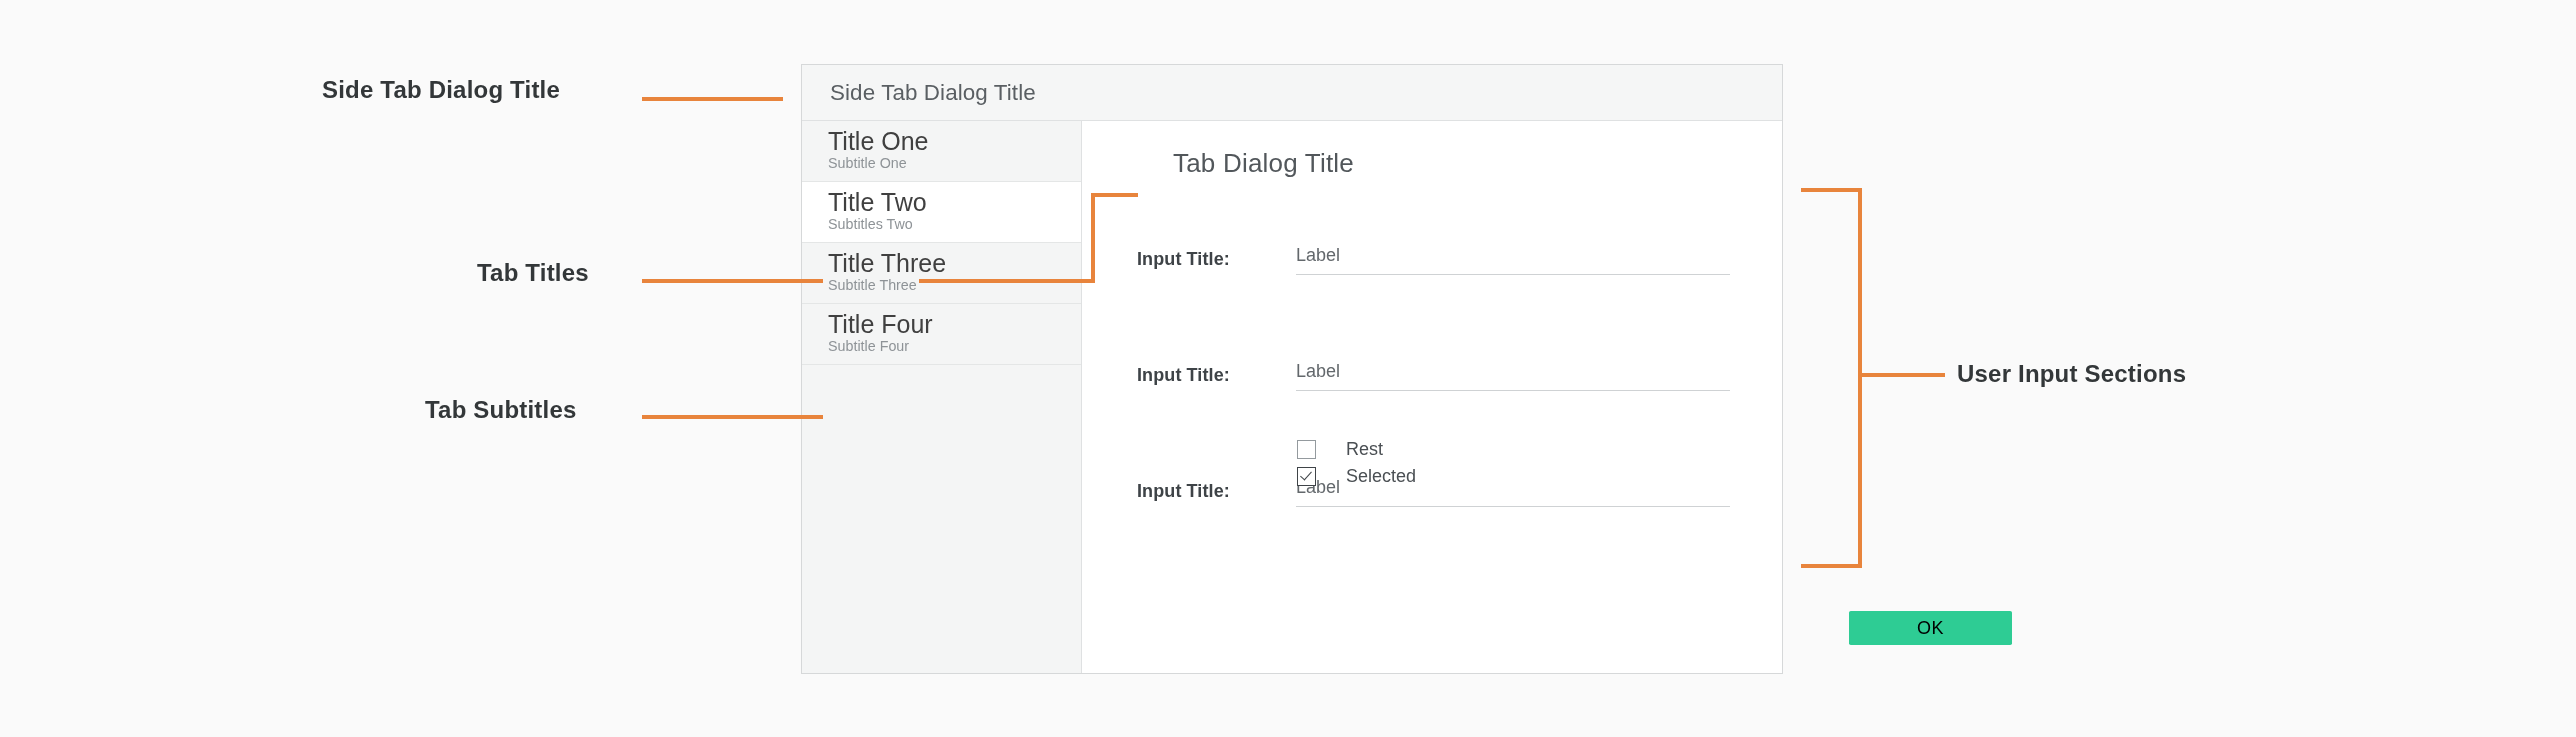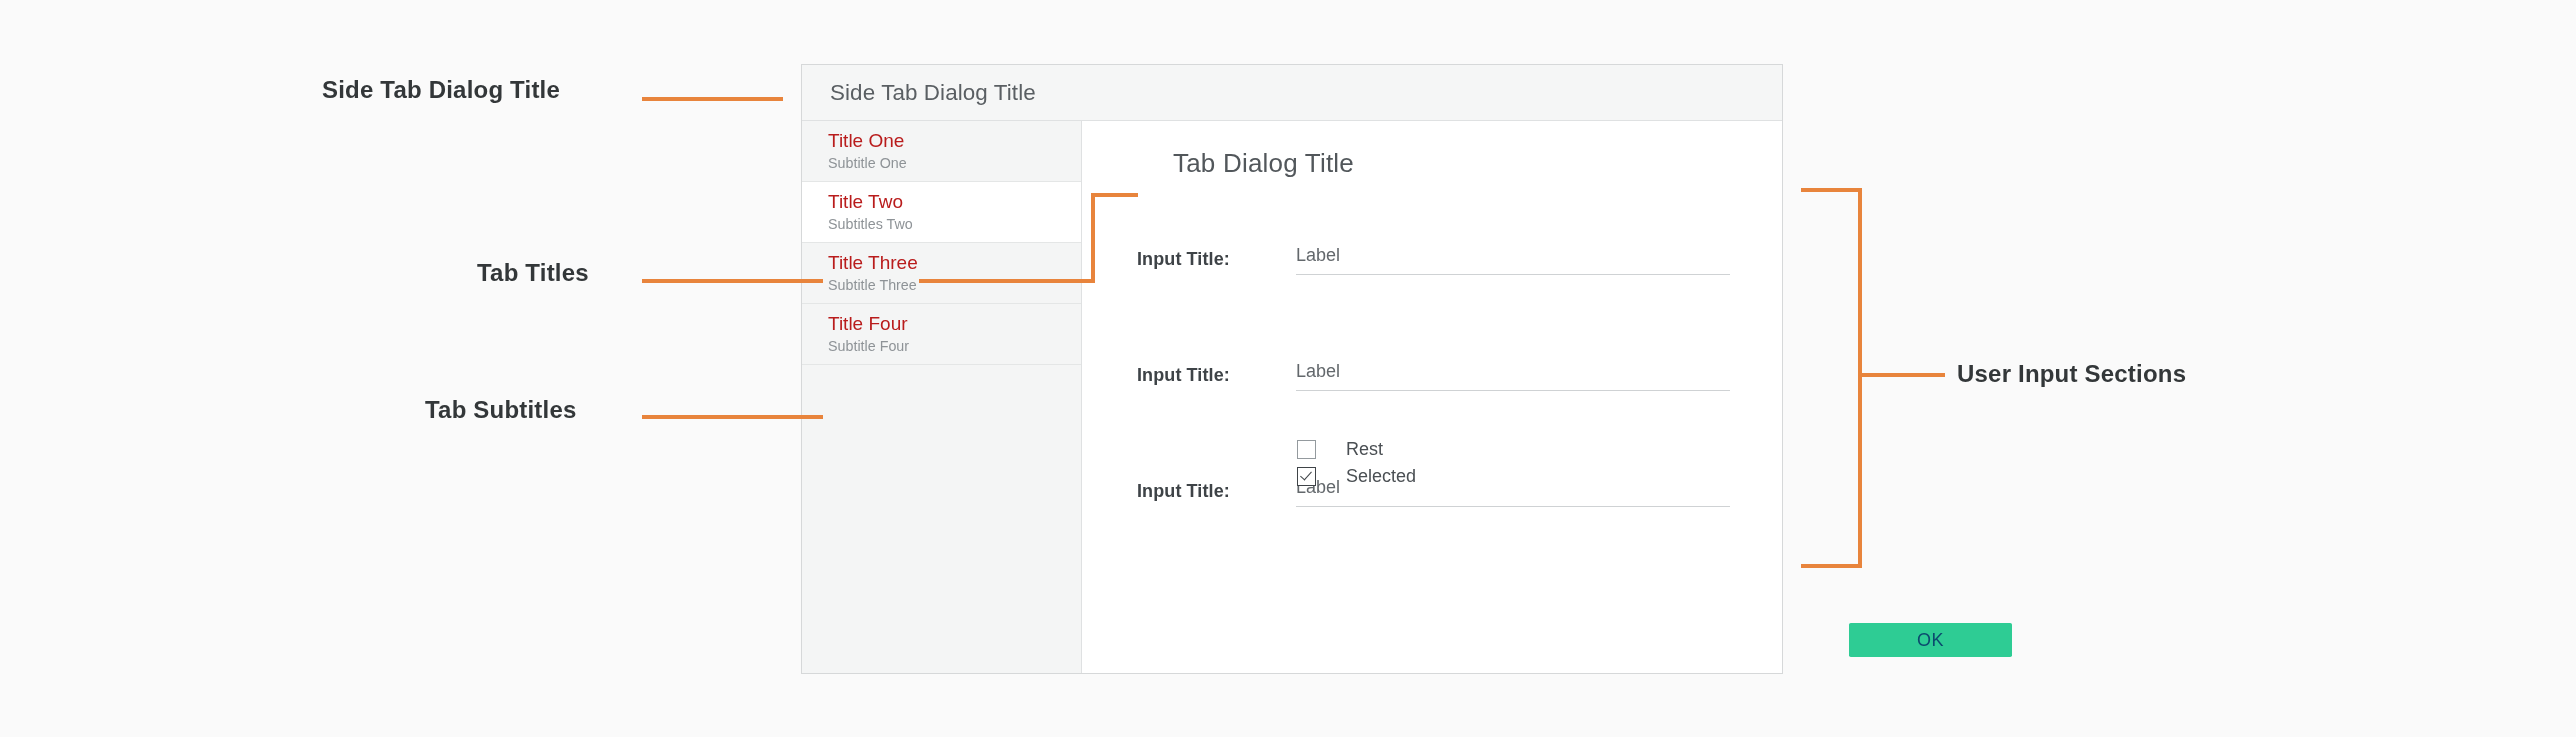--- a/index.html
+++ b/index.html
@@ -80,22 +80,22 @@
   .tab-row.selected {
     background: #ffffff;
     border-bottom: 0.9px solid #e4e6e6;
   }
   .tab-row.filler {
     flex: 1 1 auto;
     height: auto;
     border-bottom: none;
   }
   .tab-title {
-    font-size: 19px;
-    color: #b91c1c;
+    font-size: 25px;
+    color: #404040;
     line-height: 22.4px;
     font-weight: 400;
   }
   .tab-subtitle {
     font-size: 14.3px;
     color: #8e9397;
     line-height: 18px;
     margin-top: 1.8px;
     font-weight: 400;
   }
@@ -202,27 +202,26 @@
   
   .ok-button {
     position: absolute;
     left: 767px;
     top: 490px;
     width: 163px;
     height: 34px;
     background: #2ecc94;
     border: none;
     border-radius: 1.8px;
-    color: #0c4a6e;
+    color: #000000;
     font-family: "Liberation Sans", sans-serif;
     font-size: 18px;
     letter-spacing: 0.5px;
     cursor: pointer;
     padding: 0;
-    margin-top: 12px;
   }
 
   
   .ann-label {
     position: absolute;
     font-size: 24px;
     font-weight: 700;
     color: #333739;
     white-space: nowrap;
     letter-spacing: 0.2px;

